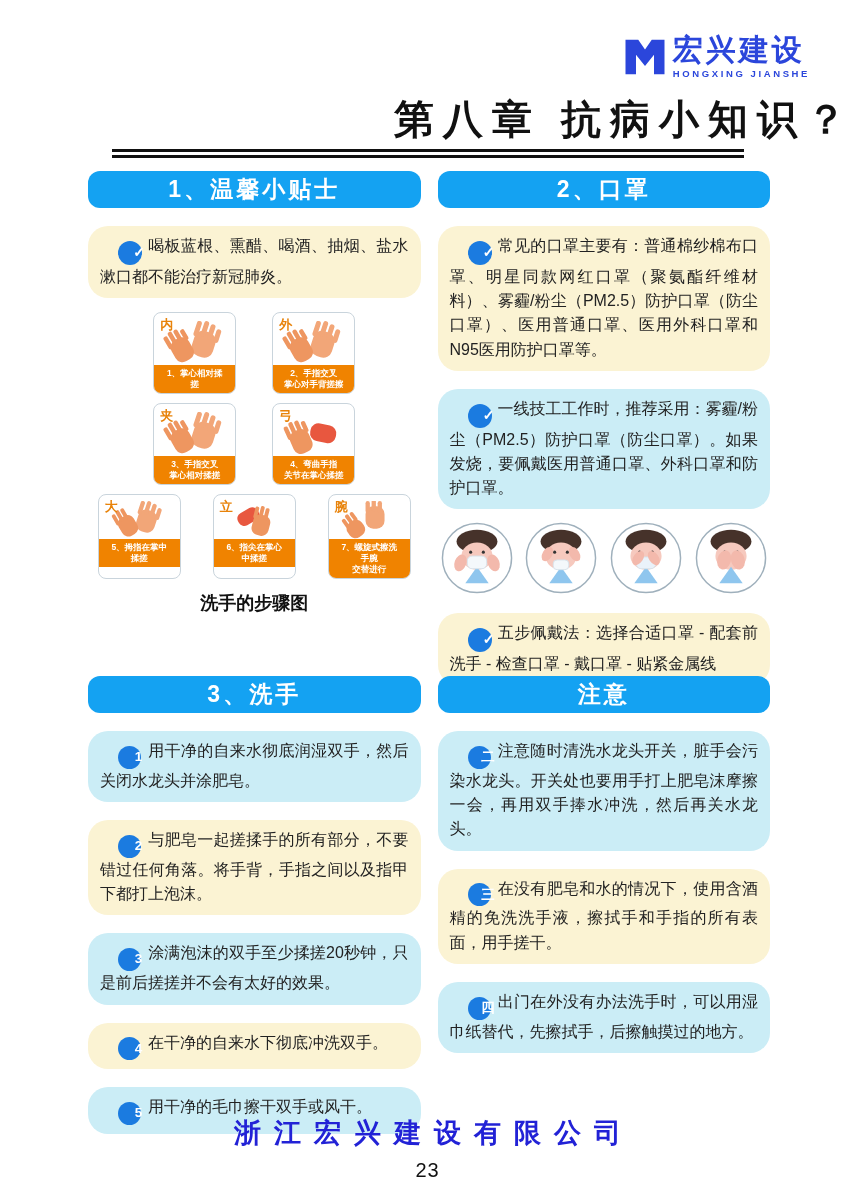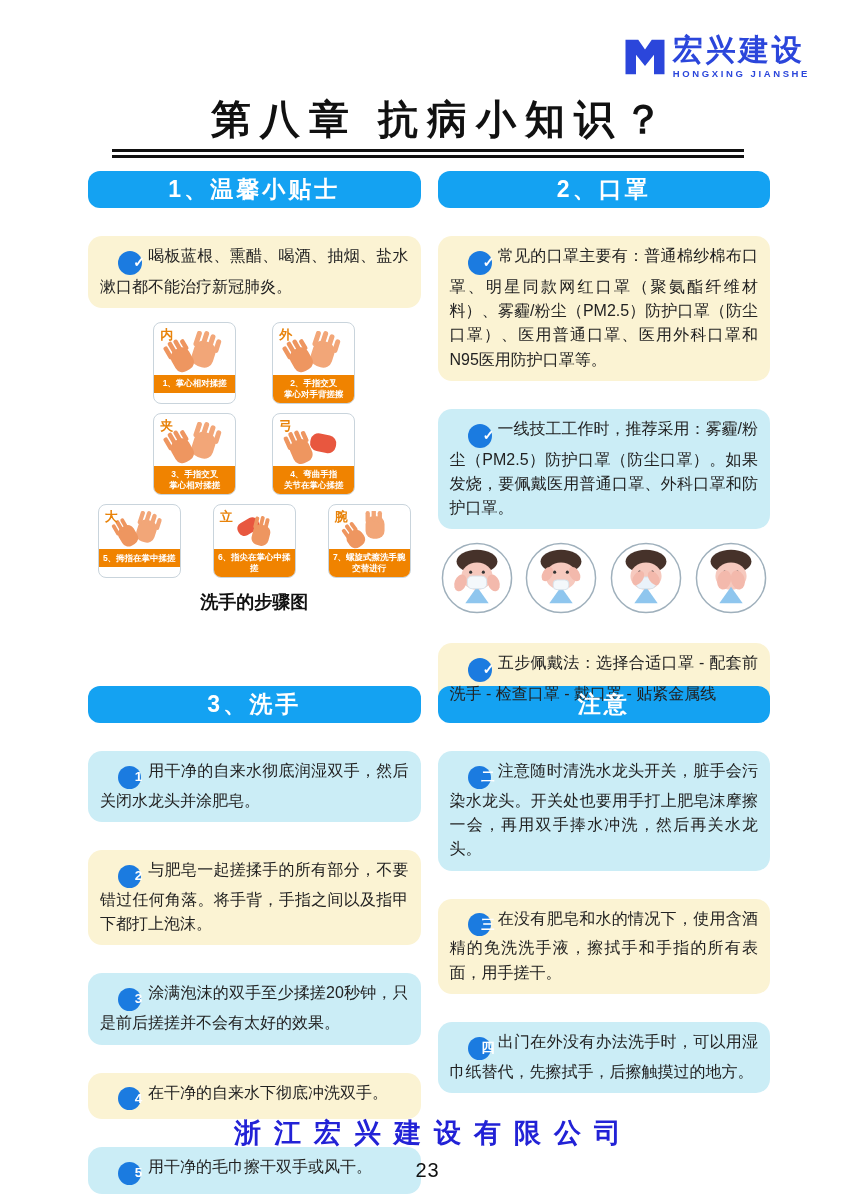--- a/index.html
+++ b/index.html
@@ -8,33 +8,33 @@
     position:relative; width:855px; height:1200px; margin:0 auto;
     background:#ffffff; overflow:hidden; color:#1c1c1c;
   }
   
   .top-area { position:relative; height:96px; }
   .logo { position:absolute; right:45px; top:34px; display:flex; align-items:flex-start; gap:4px; }
   .logo-icon svg { display:block; }
   .logo-text .cn { font-size:30px; font-weight:bold; color:#2b46db; letter-spacing:3px; line-height:1.05; }
   .logo-text .en { font-size:9.5px; font-weight:bold; color:#2b46db; letter-spacing:2.6px; margin-top:2px; }
   
-  .doc-title { text-align:center; font-size:40px; font-weight:bold; letter-spacing:9px; color:#111; line-height:1.15;padding-left:28px; }
+  .doc-title { text-align:right; font-size:40px; font-weight:bold; letter-spacing:9px; color:#111; line-height:1.15;padding-left:28px; }
   .title-rule { width:632px; margin:7px auto 0; height:9px; border-top:3px solid #111; border-bottom:3px solid #111; }
   
   .columns { display:flex; gap:17px; padding:0 85px 0 88px; margin-top:13px; }
   .col { width:333px; }
   .sec-header {
     height:37px; border-radius:12px; background:#14a2f2; color:#fff;
     display:flex; align-items:center; justify-content:center;
     font-size:23px; font-weight:bold; letter-spacing:3px;
   }
   .col-top { height:450px; }
   .box {
-    border-radius:14px; padding:8px 12px 9px; margin-top:28px;
+    border-radius:20px; padding:8px 12px 9px; margin-top:18px;
     font-size:16px; line-height:1.52; text-align:justify; color:#222;
   }
   .box p { text-indent:18px; }
   .cream { background:#fbf3d3; }
   .lblue { background:#cbedf6; }
   .check-circle {
     display:inline-flex; align-items:center; justify-content:center;
     width:24px; height:24px; border-radius:50%; background:#1b7be0;
     color:#fff; font-size:14px; font-weight:bold; vertical-align:-6px; margin-right:6px;
   }
@@ -49,21 +49,21 @@
   .hw-row.three { gap:32px; }
   .hw-card {
     width:83px; background:#fff; border:1.5px solid #c9d4dc; border-radius:8px;
     position:relative; display:flex; flex-direction:column; overflow:hidden;
   }
   .hw-tag { position:absolute; top:3px; left:6px; font-size:13px; font-weight:bold; color:#e8830a; }
   .hw-pic { height:52px; display:flex; align-items:flex-end; justify-content:center; }
   .hw-row.three .hw-pic { height:44px; }
   .hw-label {
     background:#f08300; color:#fff; font-size:8.5px; font-weight:bold;
-    text-align:center; line-height:1.3; padding:3px 2px; min-height:18px;
+    text-align:center; line-height:1.3; padding:3px 10px; min-height:18px;
     display:flex; flex-direction:column; justify-content:center;
   }
   .hw-caption { text-align:center; font-size:18px; font-weight:bold; color:#111; margin-top:12px; }
   
   .faces-row { display:flex; justify-content:space-between; margin:12px 2px 0; }
   .face { width:74px; height:74px; }
   
   .footer { position:absolute; left:0; right:0; bottom:18px; text-align:center; }
   .company { font-size:27px; font-weight:bold; color:#2222d6; letter-spacing:13px; text-indent:13px; }
   .page-num { font-size:20px; color:#111; margin-top:8px; letter-spacing:1px; }

